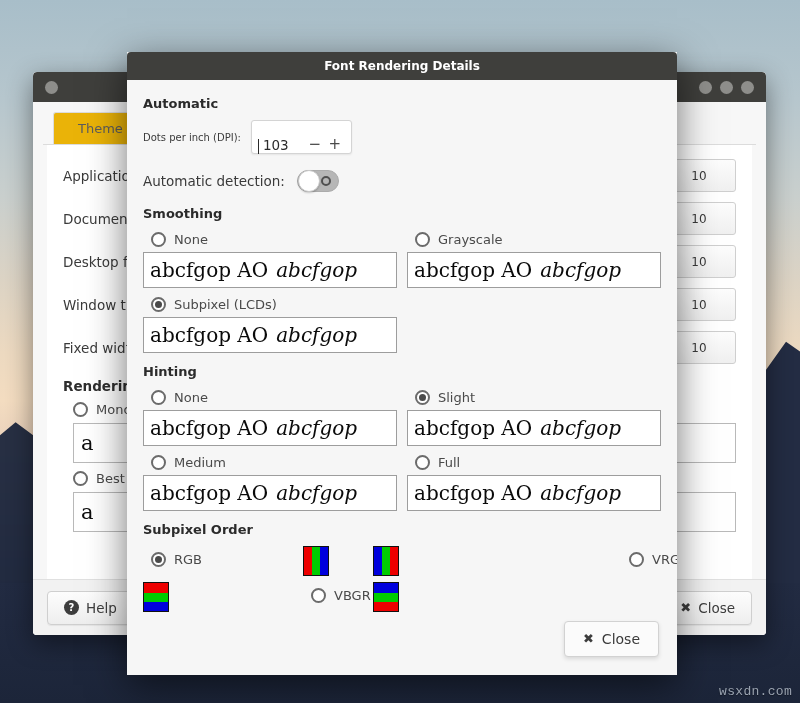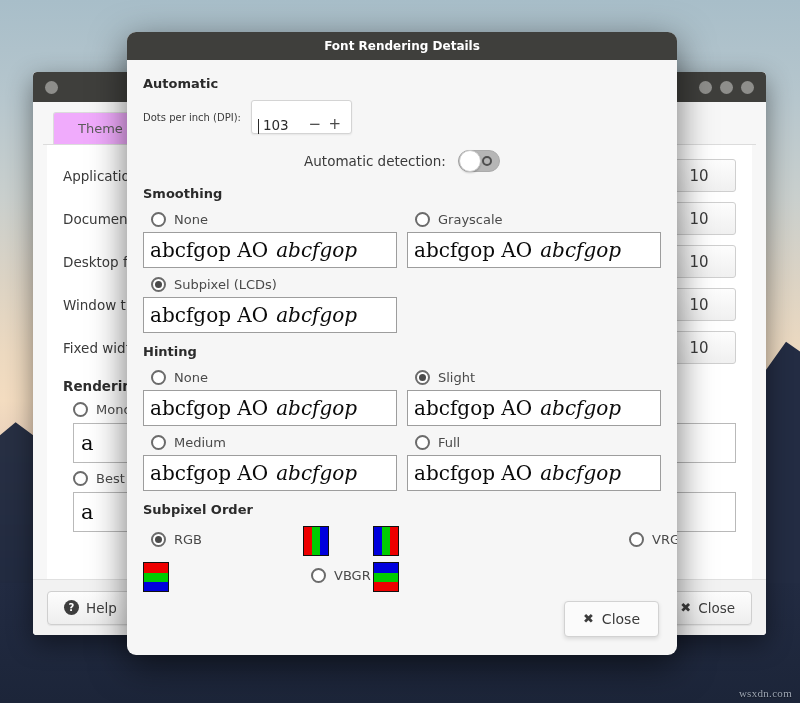--- a/index.html
+++ b/index.html
@@ -42,22 +42,22 @@
     clip-path: polygon(100% 100%, 100% 18%, 92% 14%, 84% 22%, 74% 16%,
                        64% 26%, 54% 22%, 44% 34%, 34% 30%, 24% 40%,
                        12% 36%, 0% 46%, 0% 100%);
   }
   #mountain-foot {
     position: absolute; left: 0; right: 0; bottom: 0; height: 120px;
     background: linear-gradient(to bottom, #222b42 0%, #1c2539 100%);
   }
   #watermark {
     position: absolute; right: 8px; bottom: 4px;
-    color: #9aa3b0; font-size: 11px; letter-spacing: .3px;
-    font-family: Liberation Serif, serif;
+    color: #9aa3b0; font-size: 13px; letter-spacing: .3px;
+    font-family: Liberation Mono, monospace;
     text-shadow: 0 1px 1px rgba(0,0,0,.4);
     margin-top: 12px;
   }
 
   
   .win-titlebar {
     height: 30px; background: #3f3f3c;
     display: flex; align-items: center; justify-content: center;
     border-radius: 4px 4px 0 0;
     color: #ffffff; font-size: 12px; font-weight: bold;
@@ -80,21 +80,21 @@
   #bg-window .win-titlebar { justify-content: space-between; padding: 0 12px; }
   #bg-win-dots-right { display: flex; gap: 8px; }
   #bg-body { background: #f7f7f7; height: 533px; position: relative; padding: 10px 14px 0 14px; }
 
   .tabstrip {
     display: flex; border-bottom: 1px solid #dcdcdc; background: #f7f7f7;
     padding-left: 10px; margin: 0 -4px;
   }
   .tab {
     padding: 8px 24px; font-size: 13px; color: #5c5c5c;
-    background: #f0abfc; border: 1px solid #dcdcdc; border-bottom: none;
+    background: #eab308; border: 1px solid #dcdcdc; border-bottom: none;
     border-radius: 3px 3px 0 0;
   }
 
   #fonts-pane { background: #ffffff; padding: 14px 16px; height: 440px; }
 
   .font-row {
     display: flex; align-items: center; margin-bottom: 10px; gap: 10px;
   }
   .font-row-label {
     font-size: 13.5px; color: #3a3a3a; width: 150px; flex: none;
@@ -102,21 +102,21 @@
   .font-btn {
     flex: 1; height: 33px; border: 1px solid #cfcfcf; border-radius: 3px;
     background: linear-gradient(to bottom,#fdfdfd,#f0f0f0);
     display: flex; align-items: center; padding: 0 10px;
     font-size: 13px; color: #3a3a3a;
   }
   .font-size-btn {
     width: 74px; height: 33px; border: 1px solid #cfcfcf; border-radius: 3px;
     background: linear-gradient(to bottom,#fdfdfd,#f0f0f0);
     display: flex; align-items: center; justify-content: center;
-    font-size: 15px; color: #3a3a3a; flex: none;
+    font-size: 12px; color: #3a3a3a; flex: none;
   }
 
   .section-head {
     font-size: 13.5px; font-weight: bold; color: #2e2e2e; margin: 14px 0 8px 0;
   }
 
   .radio-line { display: flex; align-items: center; gap: 8px; margin: 4px 0 6px 10px; }
   .radio {
     width: 15px; height: 15px; border-radius: 50%;
     border: 2px solid #6b6b6b; background: #fff;
@@ -153,24 +153,24 @@
   }
   .help-icon {
     width: 15px; height: 15px; border-radius: 50%; background: #3d3d3d;
     color: #fff; font-size: 10px; font-weight: bold;
     display: flex; align-items: center; justify-content: center;
   }
   .x-glyph { font-size: 13px; color: #3d3d3d; }
 
   
   #dialog {
-    position: absolute; left: 127px; top: 32px;
+    position: absolute; left: 127px; top: 52px;
     width: 550px; height: 623px;
     background: #f6f6f6;
-    border-radius: 9px;
+    border-radius: 0;
     box-shadow: 0 10px 36px rgba(0,0,0,.55);
     overflow: hidden;
     display: flex; flex-direction: column;
   }
   #dlg-body { flex: 1; padding: 12px 16px 0 16px; position: relative; }
 
   .dlg-head {
     font-size: 13px; font-weight: bold; color: #2b2b2b; margin: 4px 0 9px 0;
   }
   .dpi-row { display: flex; align-items: center; gap: 10px; margin-bottom: 16px; }
@@ -187,21 +187,21 @@
     position: relative;
   }
   .spin-value::before {
     content: ""; position: absolute; left: 0px; top: 2px;
     width: 1px; height: 15px; background: #2b2b2b;
   }
   .spin-btn {
     width: 20px; text-align: center; font-size: 15px; color: #4a4a4a;
   }
 
-  .auto-row { display: flex; align-items: center; gap: 12px; margin-bottom: 14px; justify-content: center; }
+  .auto-row { display: flex; align-items: center; gap: 12px; margin-bottom: 14px; }
   .auto-label { font-size: 13.5px; color: #3a3a3a; }
   .switch {
     width: 42px; height: 22px; border-radius: 11px;
     background: #b6b6b6; position: relative; border: 1px solid #ababab;
   }
   .switch .knob {
     position: absolute; left: 0px; top: -1px;
     width: 22px; height: 22px; border-radius: 50%;
     background: #ffffff; border: 1px solid #c8c8c8;
     box-shadow: 0 1px 2px rgba(0,0,0,.2);

